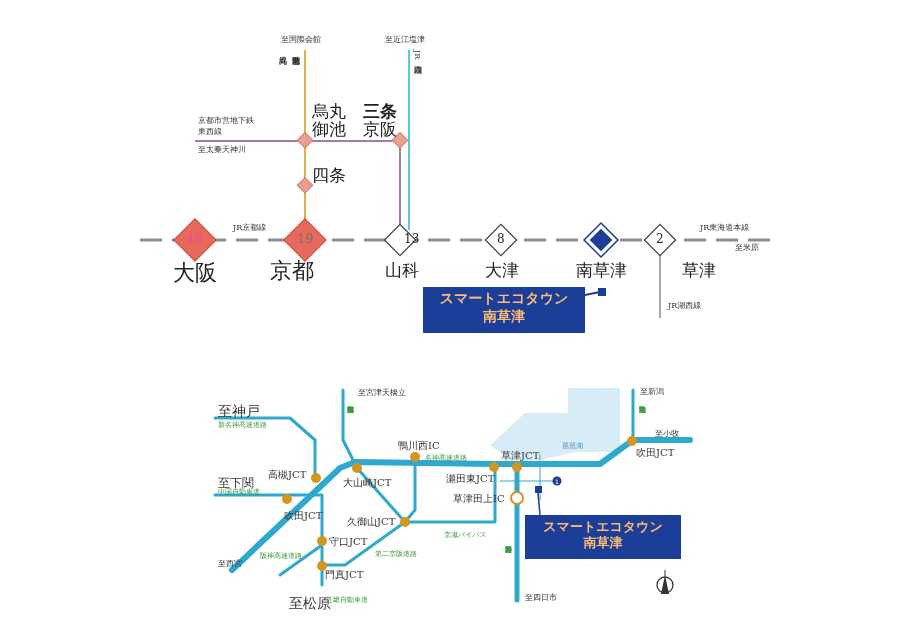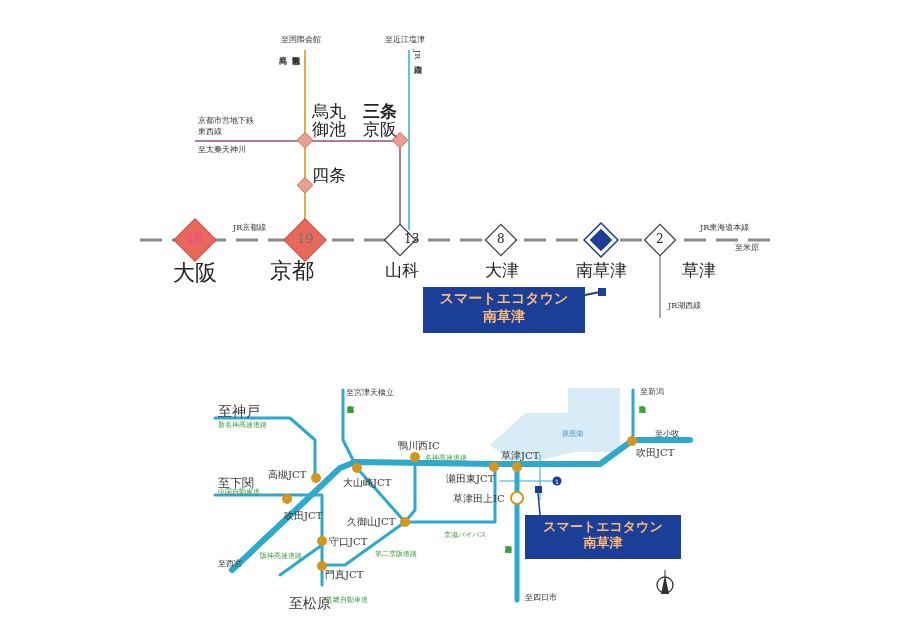--- a/index.html
+++ b/index.html
@@ -132,32 +132,32 @@
 <div class="lbl station" style="left:385px;top:262px;">山科</div>
 <div class="lbl station" style="left:485px;top:262px;">大津</div>
 <div class="lbl station" style="left:576px;top:262px;">南草津</div>
 <div class="lbl station" style="left:682px;top:262px;text-align:right;">草津</div>
 
 <div class="callout" style="left:423px;top:287px;width:162px;height:46px;padding-top:3px;font-size:14px;box-sizing:border-box;">
   <div>スマートエコタウン</div>
   <div>南草津</div>
 </div>
 
-<div class="lbl gr" style="left:562px;top:431px;color:#3a8ab8;">琵琶湖</div>
+<div class="lbl gr" style="left:562px;top:443px;color:#3a8ab8;">琵琶湖</div>
 
 <div class="lbl rd" style="left:218px;top:404px;font-size:14px;">至神戸</div>
 <div class="lbl gr" style="left:218px;top:422px;">新名神高速道路</div>
 <div class="lbl rd" style="left:218px;top:477px;font-size:12px;">至下関</div>
 <div class="lbl gr" style="left:218px;top:489px;">中国自動車道</div>
 <div class="lbl rd" style="left:218px;top:560px;font-size:8px;">至西宮</div>
 <div class="lbl gr" style="left:260px;top:553px;">阪神高速道路</div>
 <div class="lbl rd" style="left:289px;top:596px;font-size:14px;">至松原</div>
 <div class="lbl gr" style="left:326px;top:597px;">近畿自動車道</div>
 
-<div class="lbl rd" style="left:346px;top:389px;font-size:8px;">至宮津天橋立</div>
+<div class="lbl rd" style="left:346px;top:389px;font-size:8px;padding-left:12px;">至宮津天橋立</div>
 <div class="lbl gvert" style="left:346px;top:400px;">京都縦貫自動車道</div>
 
 <div class="lbl rd" style="left:268px;top:470px;">高槻JCT</div>
 <div class="lbl rd" style="left:284px;top:511px;">吹田JCT</div>
 <div class="lbl rd" style="left:343px;top:478px;">大山崎JCT</div>
 <div class="lbl rd" style="left:347px;top:517px;">久御山JCT</div>
 <div class="lbl rd" style="left:329px;top:537px;">守口JCT</div>
 <div class="lbl rd" style="left:325px;top:570px;">門真JCT</div>
 <div class="lbl gr" style="left:375px;top:551px;">第二京阪道路</div>
 

